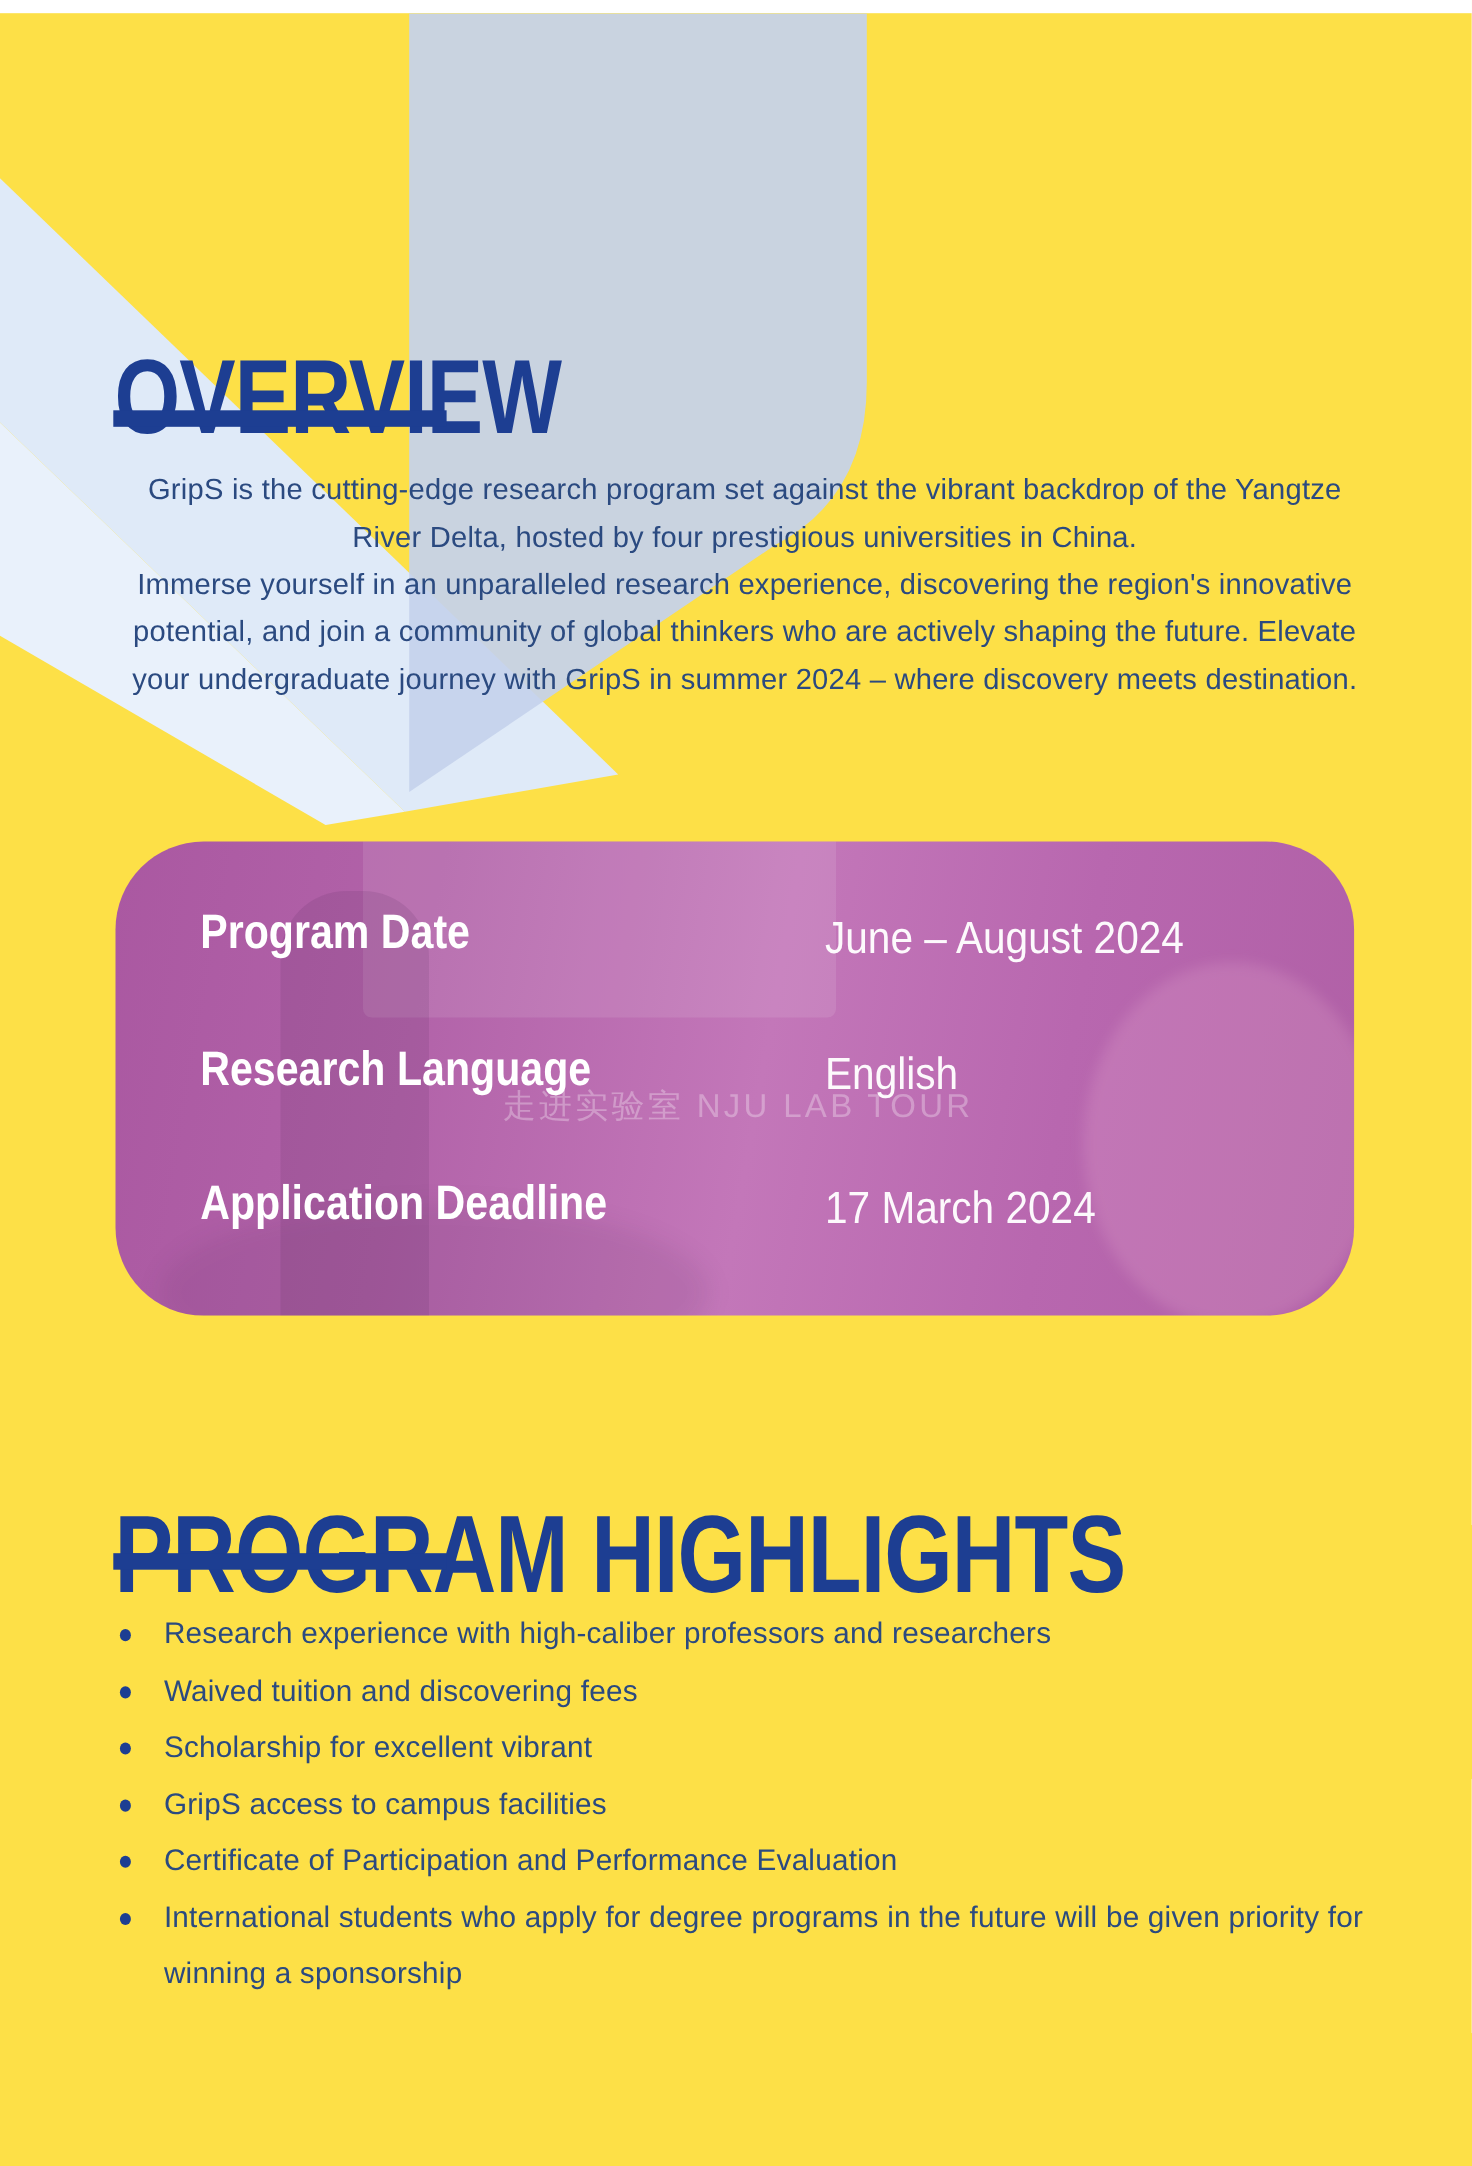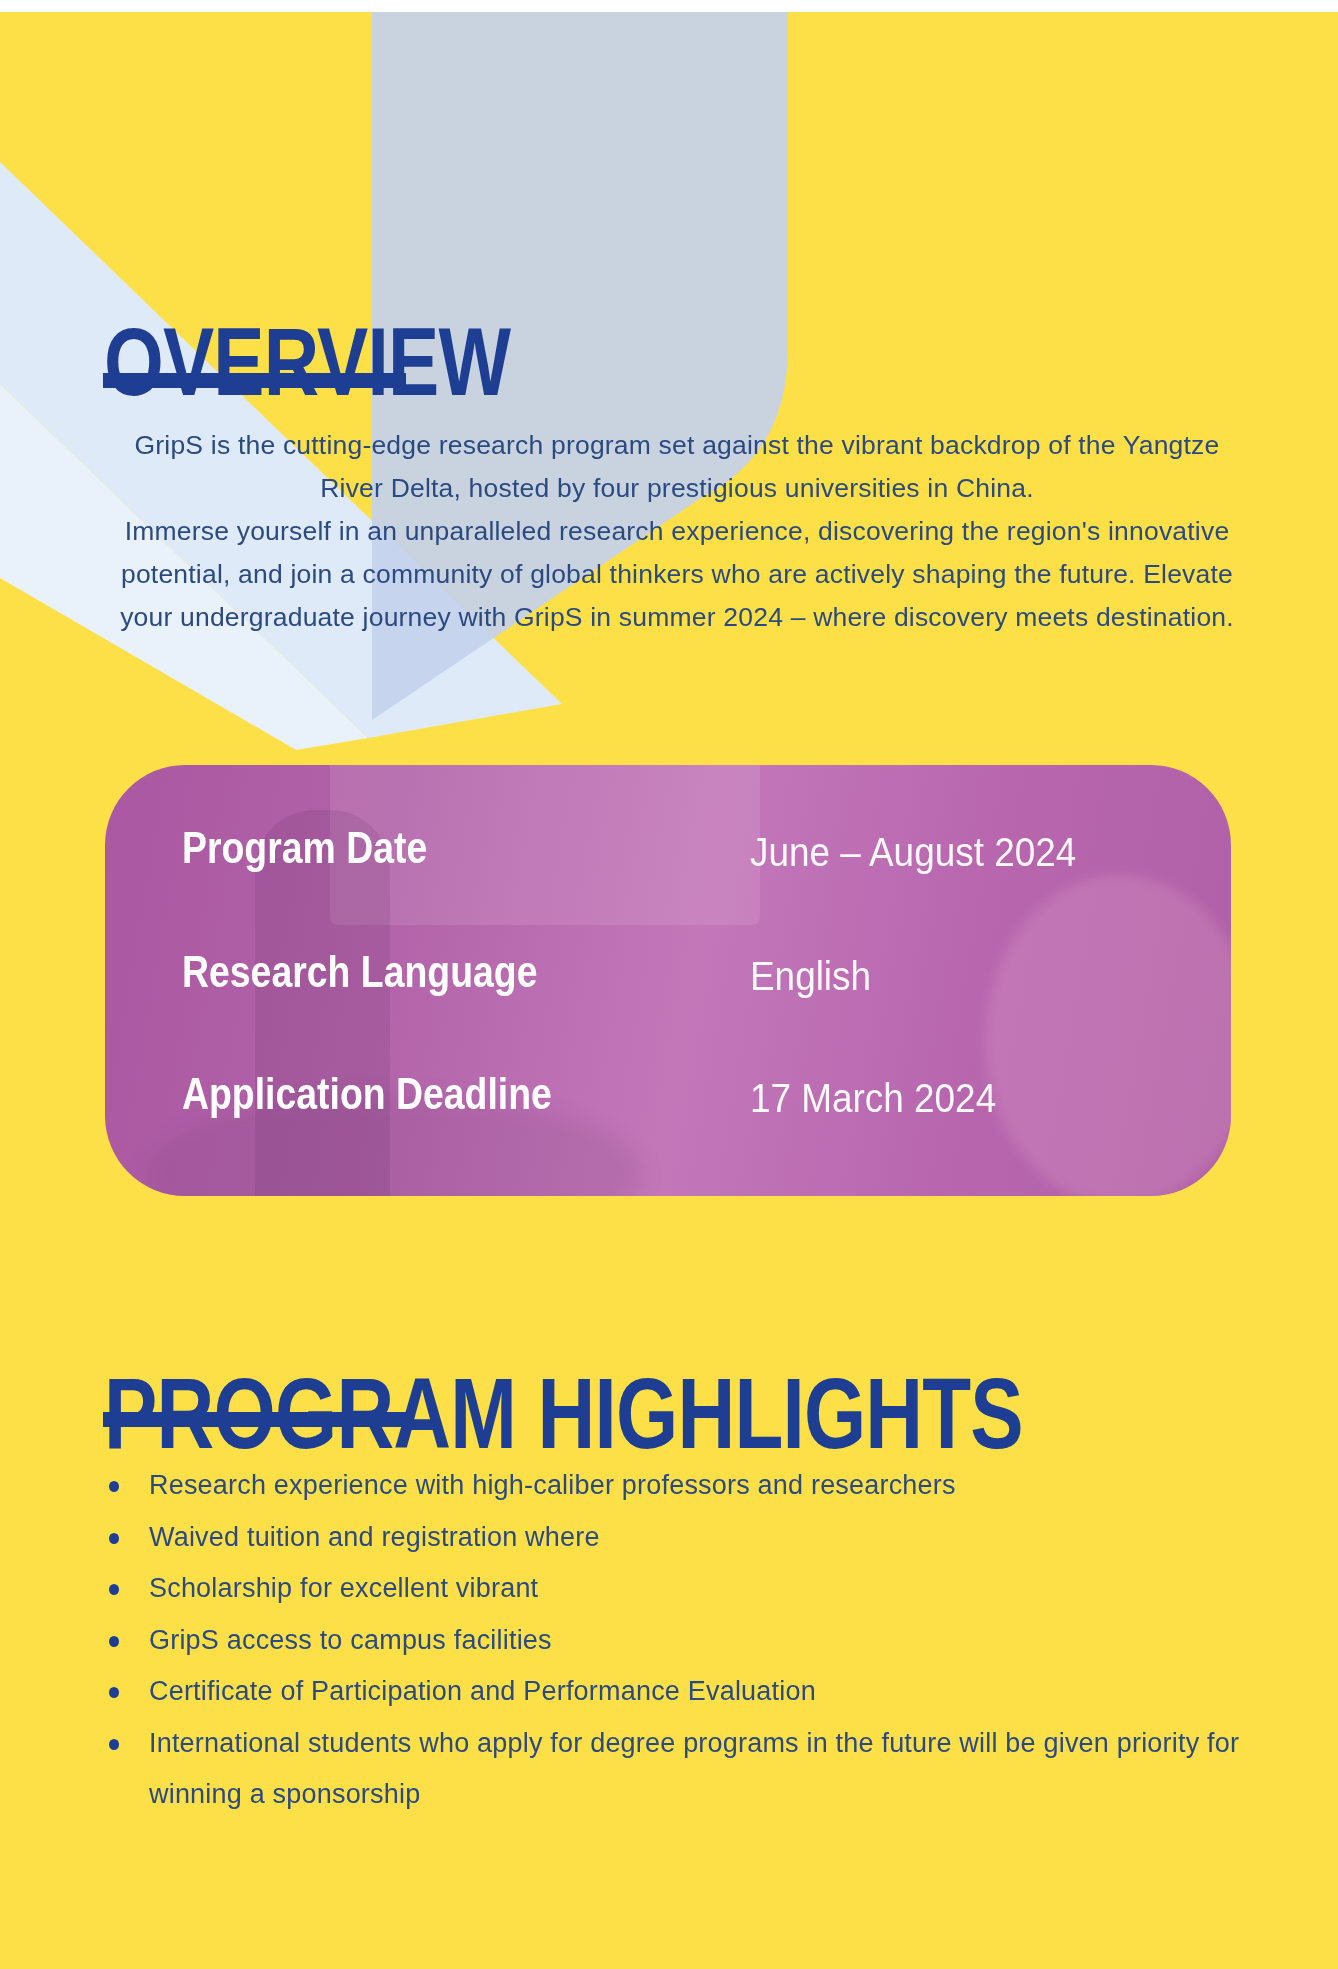--- a/index.html
+++ b/index.html
@@ -126,20 +126,21 @@
   <div class="intro">
     <p>GripS is the cutting-edge research program set against the vibrant backdrop of the Yangtze River Delta, hosted by four prestigious universities in China.</p>
     <p>Immerse yourself in an unparalleled research experience, discovering the region's innovative potential, and join a community of global thinkers who are actively shaping the future. Elevate your undergraduate journey with GripS in summer 2024 – where discovery meets destination.</p>
   </div>
 
   <div class="info-card">
     <div class="photo-blob blob-screen"></div>
     <div class="photo-blob blob-figure"></div>
     <div class="photo-blob blob-right"></div>
     <div class="photo-blob blob-bottom"></div>
+    <div class="photo-watermark">走进实验室 NJU LAB TOUR</div>
 
     <div class="card-row" id="card-row-0">
       <span class="label">Program Date</span>
       <span class="value">June – August 2024</span>
     </div>
     <div class="card-row" id="card-row-1">
       <span class="label">Research Language</span>
       <span class="value">English</span>
     </div>
     <div class="card-row" id="card-row-2">
@@ -153,21 +154,21 @@
   </h1>
   <div class="title-bar" id="highlights-bar"></div>
 
   <ul class="highlights-list">
     <li>
       <span class="bullet-dot"></span>
       <span>Research experience with high-caliber professors and researchers</span>
     </li>
     <li>
       <span class="bullet-dot"></span>
-      <span>Waived tuition and registration where</span>
+      <span>Waived tuition and discovering fees</span>
     </li>
     <li>
       <span class="bullet-dot"></span>
       <span>Scholarship for excellent vibrant</span>
     </li>
     <li>
       <span class="bullet-dot"></span>
       <span>GripS access to campus facilities</span>
     </li>
     <li>

